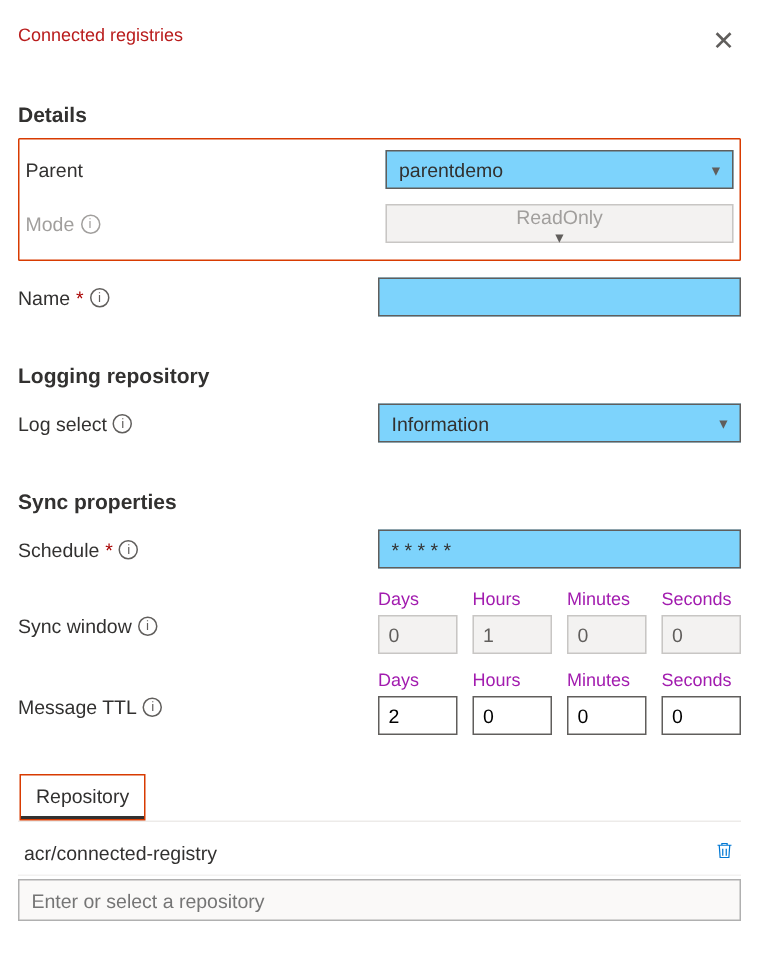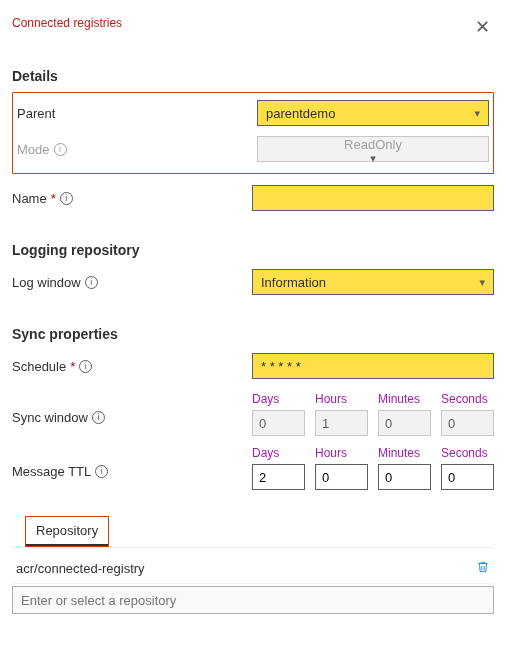--- a/index.html
+++ b/index.html
@@ -18,40 +18,40 @@
     .section-title { font-size: 14px; font-weight: 600; margin-top: 28px; margin-bottom: 8px; }
     .row { display: flex; align-items: center; min-height: 32px; margin-bottom: 4px; }
     .label-col { width: 240px; display: flex; align-items: center; gap: 4px; font-size: 13px; color: #323130; }
     .label-col.disabled { color: #a19f9d; }
     .req { color: #a80000; }
     .info-icon { display:inline-flex; width:13px; height:13px; border:1px solid #605e5c; border-radius:50%; font-size:9px; line-height:11px; justify-content:center; color:#605e5c; }
     .info-icon.disabled { border-color:#a19f9d; color:#a19f9d;}
     .control-col { flex: 1; }
     .select, .input {
       width: 100%; height: 26px; border: 1px solid #605e5c;
-      padding: 0 8px; font-size: 13px; background: #fde047; color: #323130;
+      padding: 0 8px; font-size: 13px; background: #7dd3fc; color: #323130;
       display: flex; align-items: center; justify-content: space-between;
     }
     .select .chev { font-size: 11px; color: #605e5c; }
     .select.disabled, .input.disabled { background: #f3f2f1; border-color:#c8c6c4; color:#a19f9d;flex-direction:column; }
     .highlight-box { border: 1.5px solid #d83b01; padding: 4px 4px; border-radius:1px; }
     .time-grid { display: flex; gap: 10px; }
     .time-grid .cell { flex: 1; }
     .time-grid .hdr { font-size: 12px; color: #a21caf; margin-bottom: 4px; }
     .time-grid input {
       width: 100%; height: 26px; border: 1px solid #605e5c;
       padding: 0 6px; font-size: 13px; background: #fff;
     }
     .time-grid input.disabled { background:#f3f2f1; border-color:#c8c6c4; color:#605e5c;}
     .tab-wrap { border-bottom: 1px solid #edebe9; margin-top: 26px; display:flex; }
     .tab {
       padding: 6px 10px; font-size: 13px; border-bottom: 2px solid #323130;
       font-weight: 400;
     }
-    .tab-highlight { border: 1.5px solid #d83b01; padding:0; margin-left:13px;text-align:right;}
+    .tab-highlight { border: 1.5px solid #d83b01; padding:0; margin-left:1px;text-align:right;}
     .repo-list { margin-top: 6px; }
     .repo-row { display:flex; justify-content:space-between; align-items:center; height:30px; padding: 0 4px; border-bottom:1px solid #f3f2f1;}
     .trash { color:#0078d4; cursor:pointer; font-size:14px;}
     .repo-input {
       width: 100%; height: 28px; border: 1px solid #b0b0b0;
       background: #faf9f8; padding: 0 8px; font-size: 13px; color:#605e5c;
       margin-top: 2px;
     }
     svg.trash-svg{width:14px;height:14px;stroke:#0078d4;fill:none;stroke-width:1.4;}
   </style>
@@ -100,21 +100,21 @@
     <span class="info-icon">i</span>
   </div>
   <div class="control-col">
     <input class="input" type="text" value="" style="">
   </div>
 </div>
 
 <div class="section-title">Logging repository</div>
 <div class="row">
   <div class="label-col">
-    <span>Log window</span>
+    <span>Log select</span>
     <span class="info-icon">i</span>
   </div>
   <div class="control-col">
     <div class="select">
       <span>Information</span>
       <span class="chev">▾</span>
     </div>
   </div>
 </div>
 

